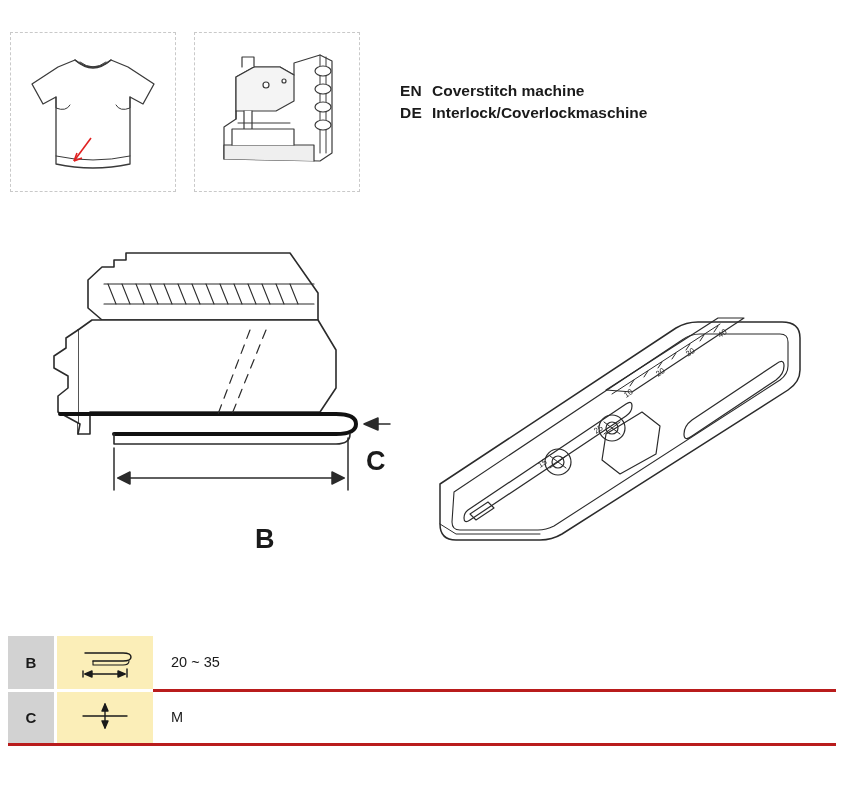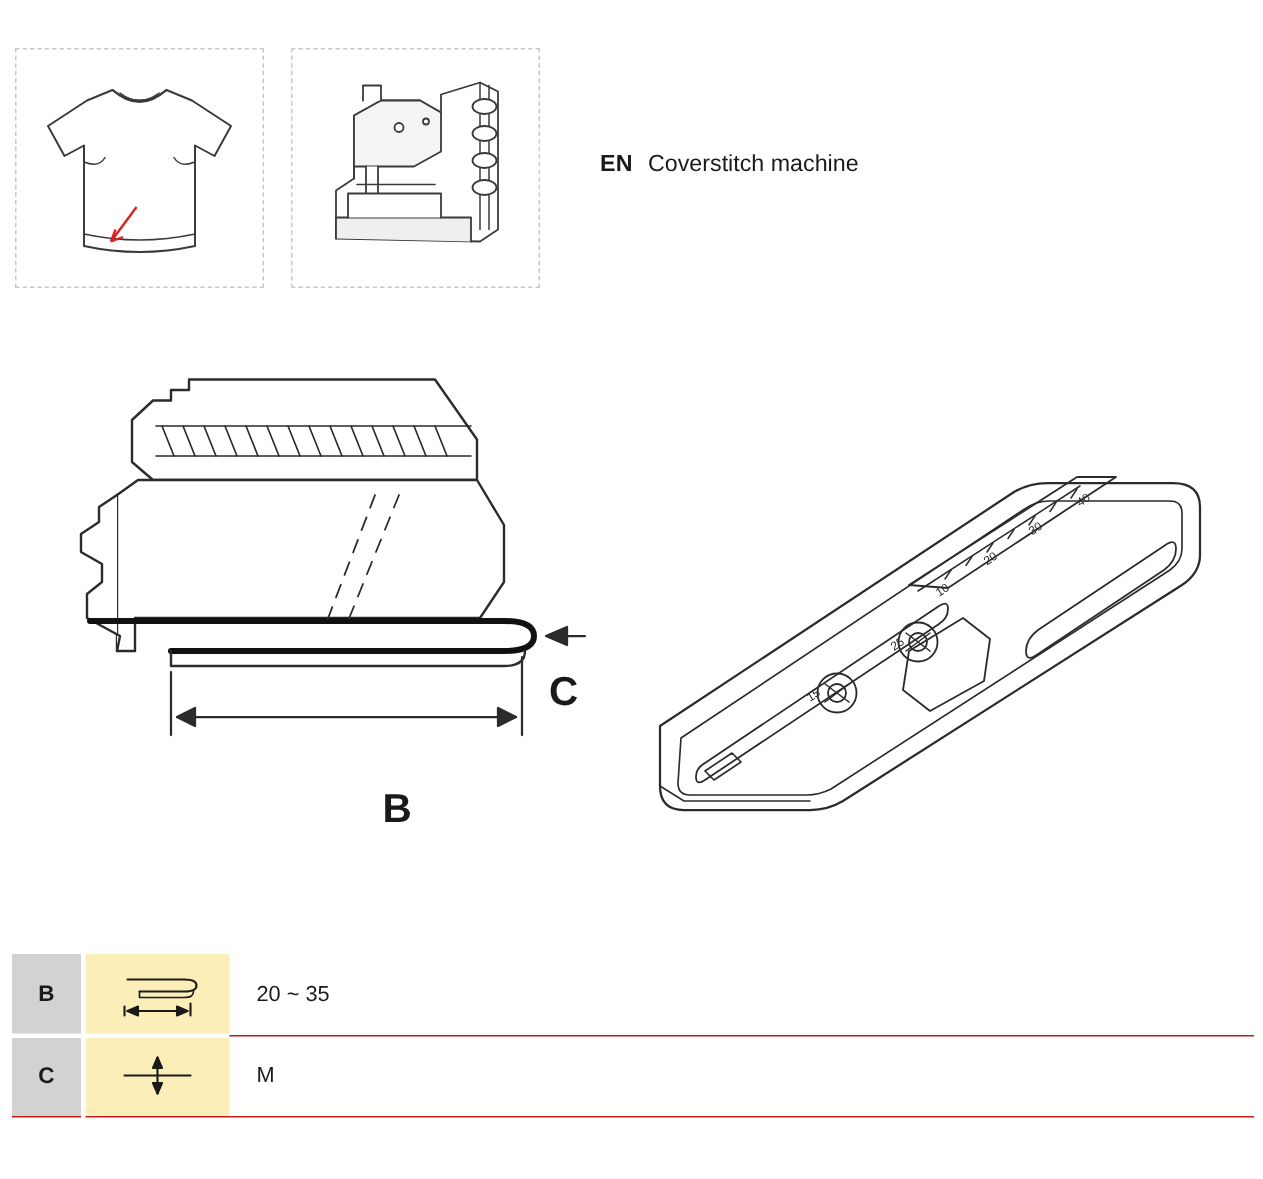--- a/index.html
+++ b/index.html
@@ -32,36 +32,36 @@
     background: #ffffff;
     margin-right: 18px;
     display: flex;
     align-items: center;
     justify-content: center;
   }
   .icon-box svg { display: block; }
 
   .legend {
     margin-left: 22px;
-    margin-top: 67px;
+    margin-top: 48px;
   }
   .legend-row {
     display: flex;
     align-items: baseline;
     line-height: 1.42;
     font-size: 15.5px;
   }
   .legend-code {
     font-weight: bold;
     width: 32px;
     flex: 0 0 32px;
     letter-spacing: .2px;
   }
   .legend-text {
-    font-weight: normal;
+    font-weight: bold;
   }
 
   
   .drawing-area {
     position: absolute;
     left: 0;
     top: 238px;
     width: 842px;
     height: 360px;
   }
@@ -82,21 +82,21 @@
   .spec-table {
     position: absolute;
     left: 8px;
     top: 636px;
     width: 828px;
     border-collapse: collapse;
     font-size: 14.5px;
   }
   .spec-table tr { height: 54px; }
   .spec-table td {
-    border-bottom: 1px solid #b91c1c;
+    border-bottom: 3px solid #b91c1c;
     padding: 0;
     vertical-align: middle;
   }
   td.col-code {
     width: 46px;
     background: #d2d2d2;
     text-align: center;
     font-weight: bold;
     font-size: 15px;
     border-right: 3px solid #ffffff;
@@ -167,20 +167,24 @@
         <circle cx="82" cy="40" r="2"></circle>
         <path d="M36 82 L88 82" stroke-width="1"></path>
       </g>
     </svg>
   </div>
 
   <div class="legend">
     <div class="legend-row">
       <span class="legend-code">EN</span>
       <span class="legend-text">Coverstitch machine</span>
+    </div>
+    <div class="legend-row">
+      <span class="legend-code">DE</span>
+      <span class="legend-text">Interlock/Coverlockmaschine</span>
     </div>
   </div>
 </div>
 
 <div class="drawing-area">
 
   <div class="fabric-figure">
     <svg width="400" height="320" viewBox="0 0 400 320" aria-hidden="true">
       <g fill="none" stroke="#2b2b2b" stroke-width="1.6" stroke-linejoin="round" stroke-linecap="round">
 

